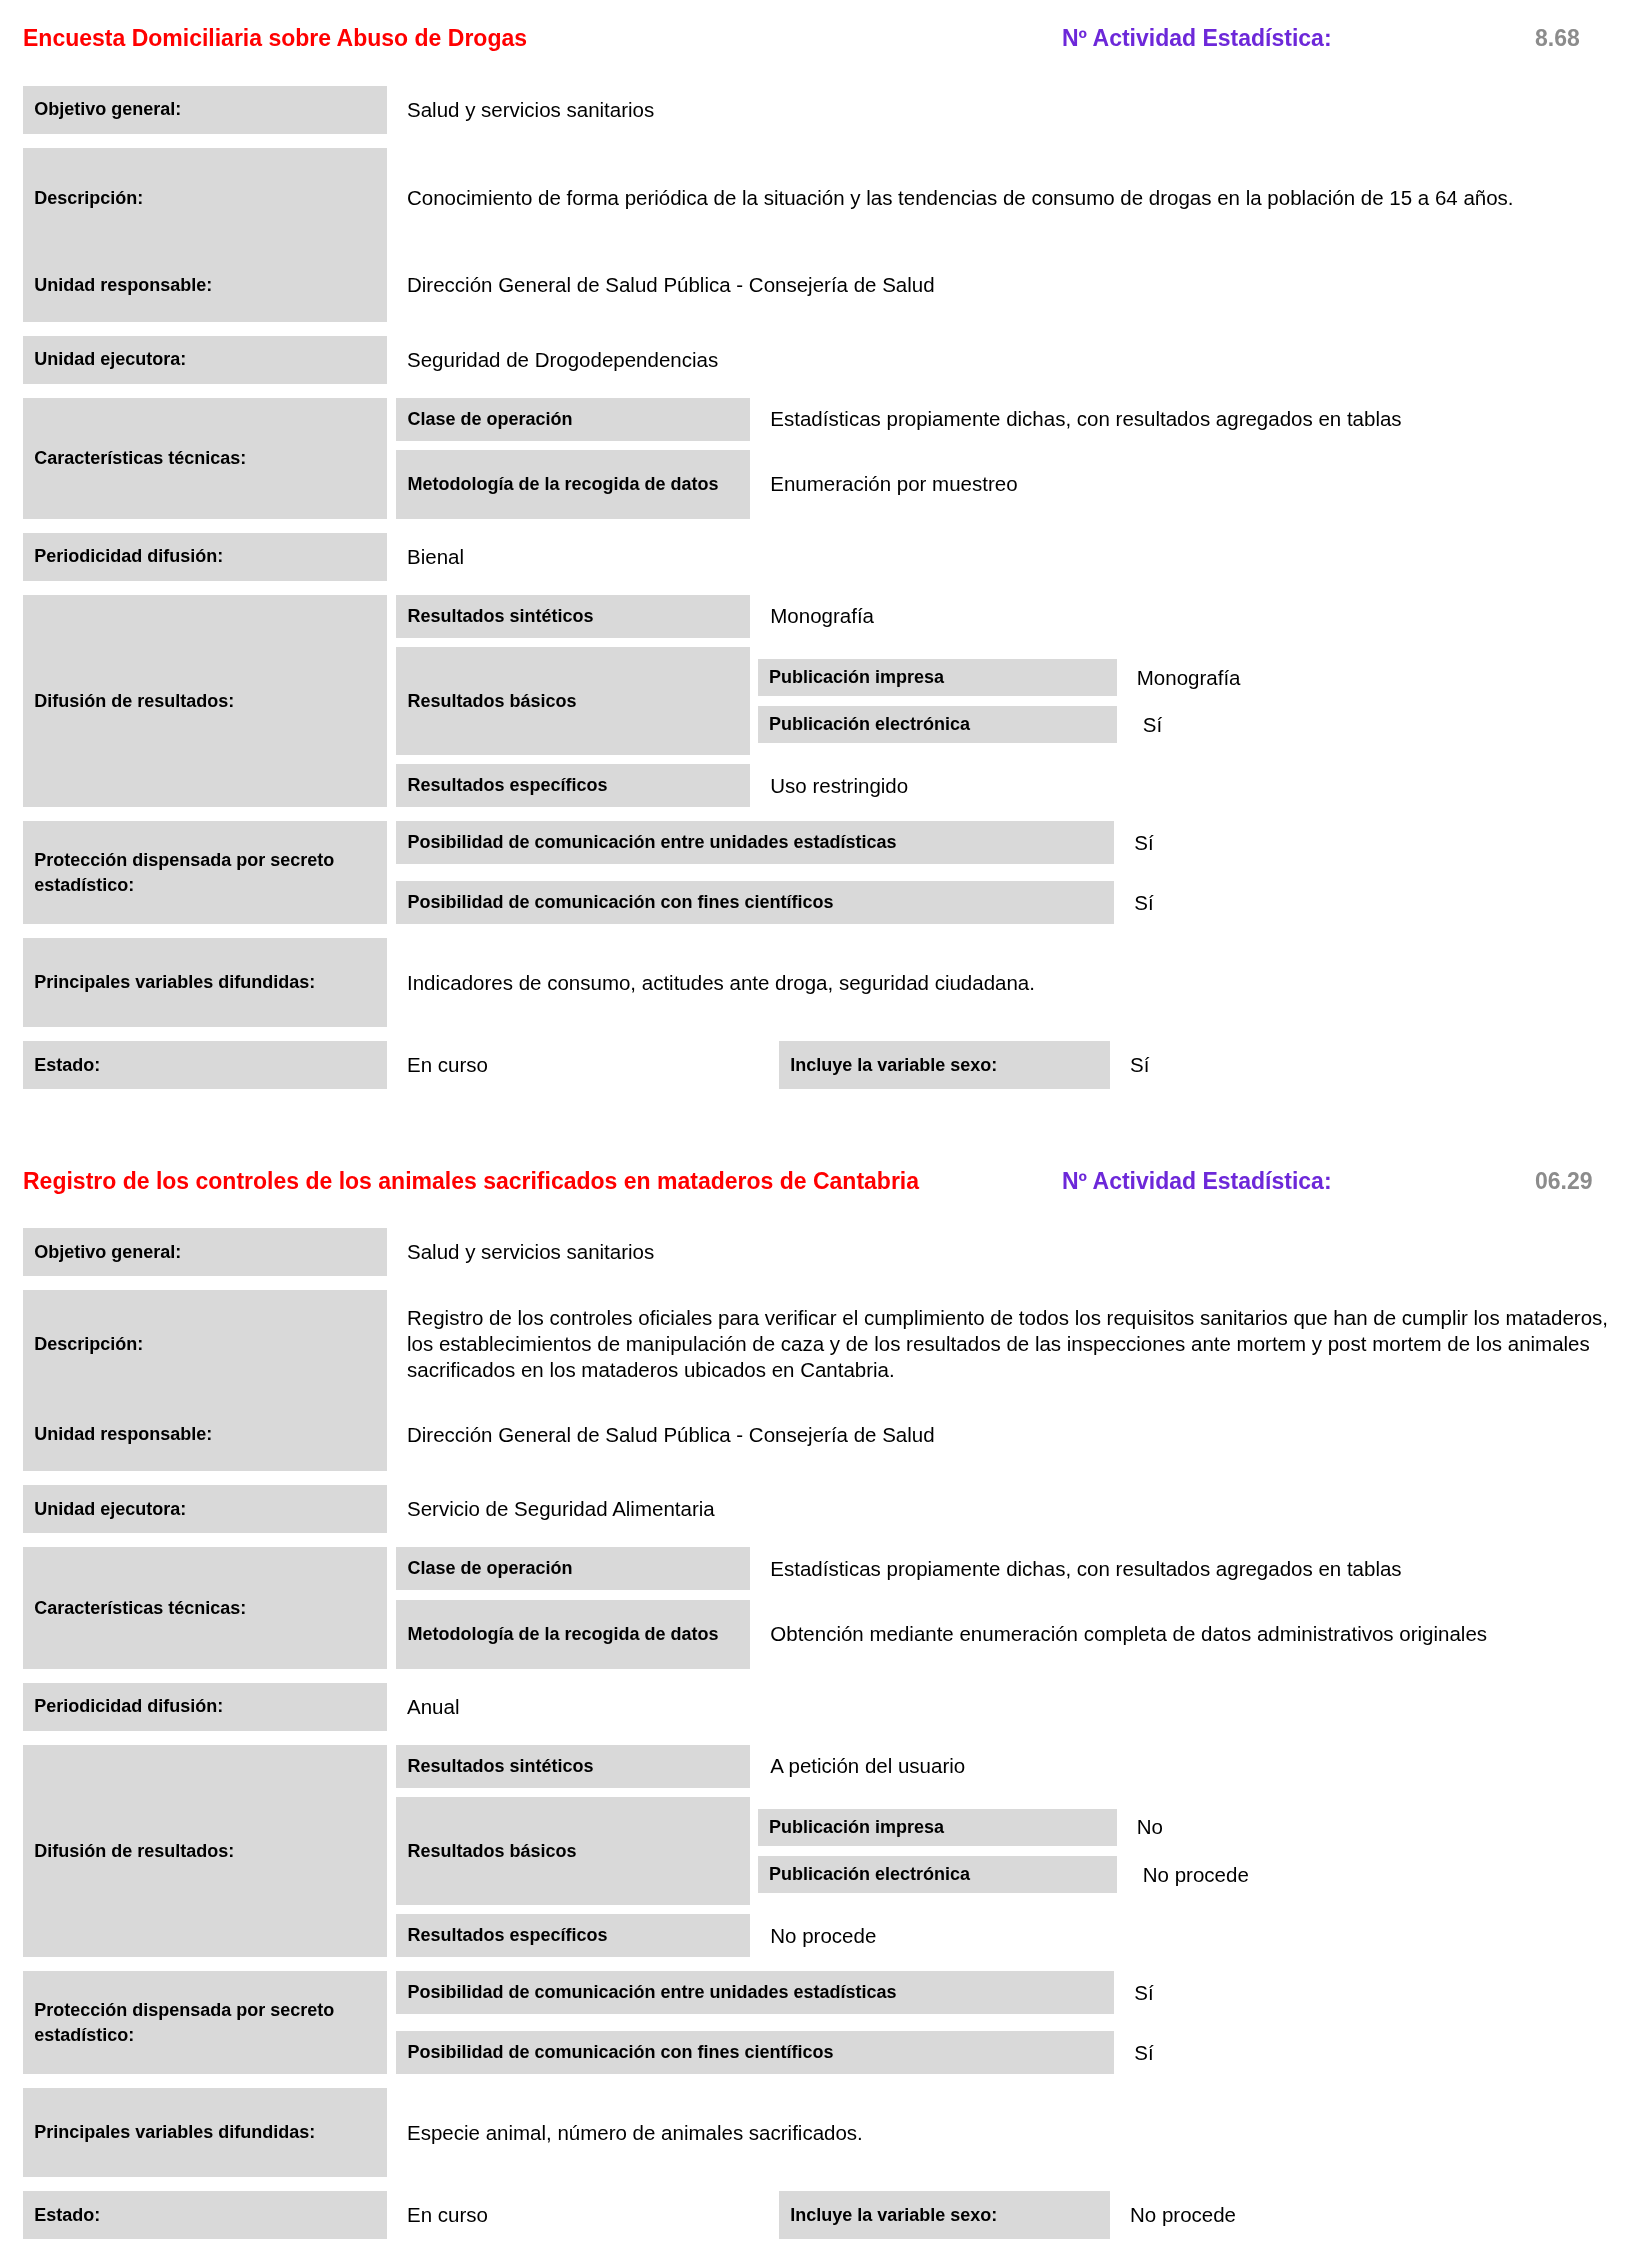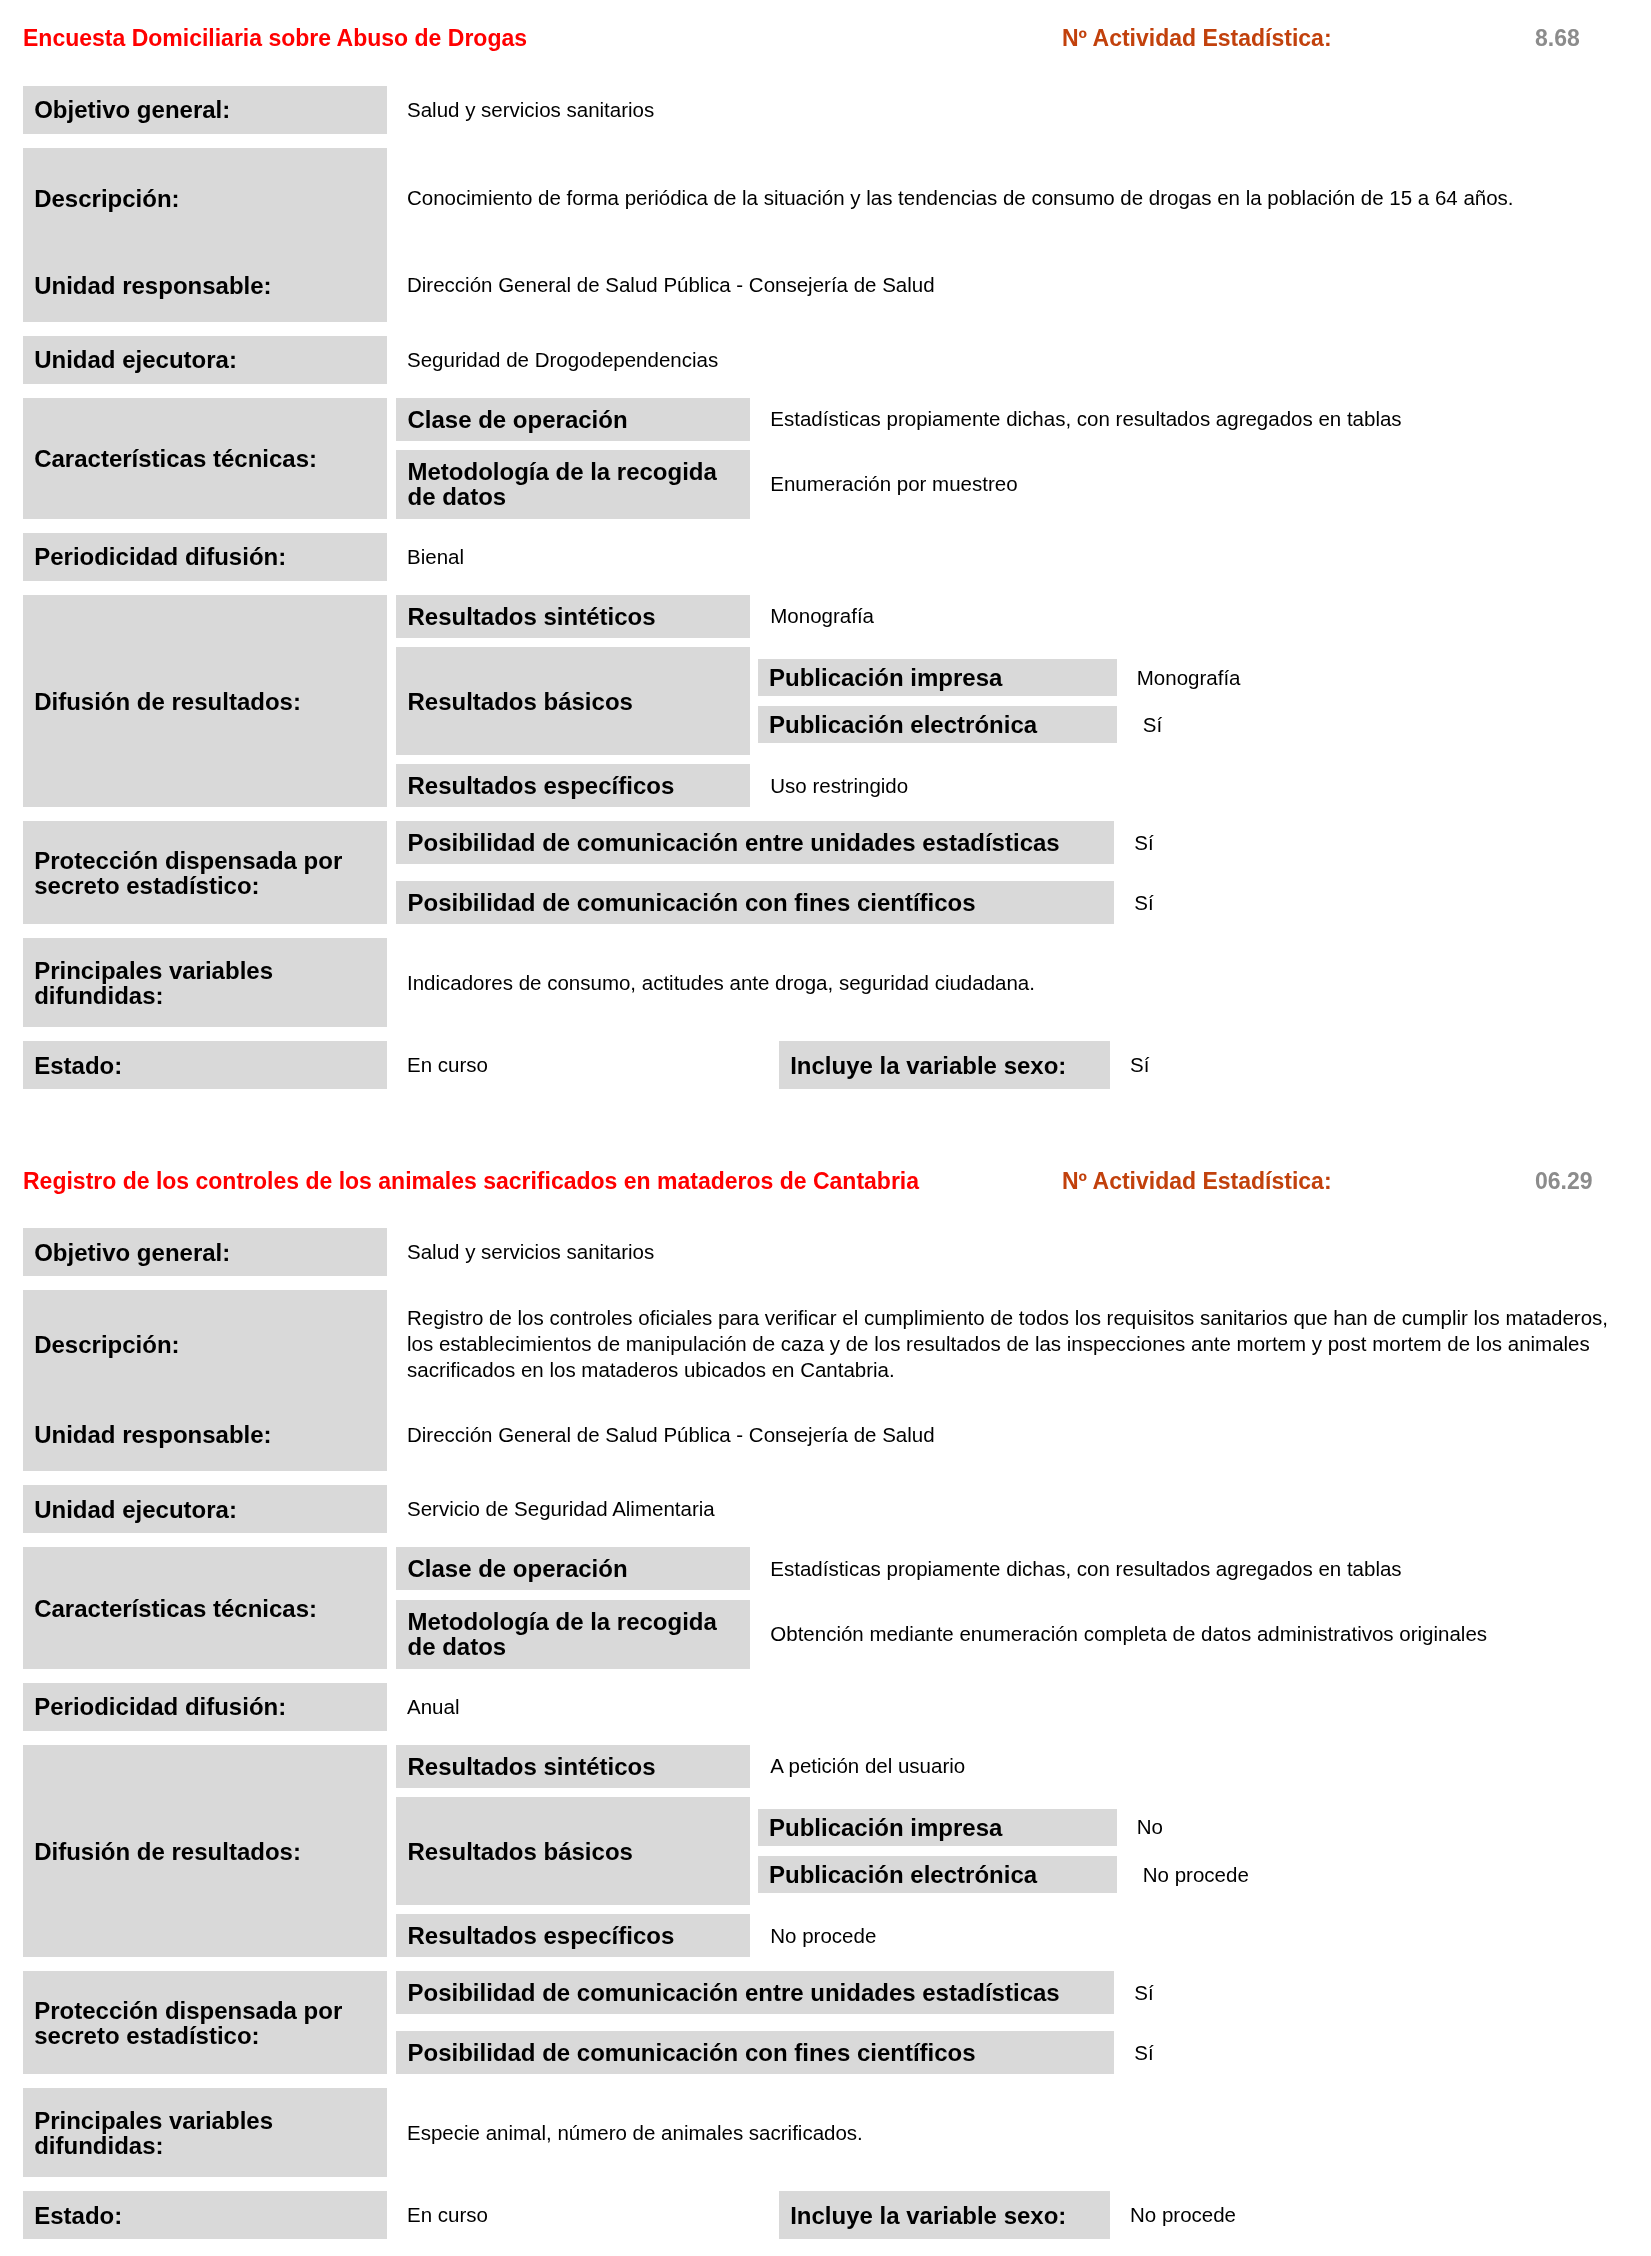--- a/index.html
+++ b/index.html
@@ -4,32 +4,32 @@
 <style>
   * { box-sizing: border-box; }
   html, body { margin: 0; padding: 0; background: #ffffff; }
   body { font-family: "Liberation Sans", "DejaVu Sans", sans-serif; color: #000; }
   .page { width: 1652px; min-height: 2257px; padding: 17px 23px 56px 23px; background: #fff; }
 
   .activity + .activity { margin-top: 76px; }
 
   .sec-header { position: relative; height: 35px; margin: 5.6px 0 28px 0; }
   .sec-title { position: absolute; left: 0; top: 1.9px; margin: 0; font-size: 23px; line-height: 28px; color: #ff0000; font-weight: bold; }
-  .act-label { position: absolute; left: 1039px; top: 1.9px; font-size: 23px; line-height: 28px; font-weight: bold; color: #c2410c; }
+  .act-label { position: absolute; left: 1039px; top: 1.9px; font-size: 23px; line-height: 28px; font-weight: bold; color: #6d28d9; }
   .act-num { position: absolute; left: 1512px; top: 1.9px; font-size: 23px; line-height: 28px; color: #8c8c8c; font-weight: bold; }
 
   .tbl { display: flex; flex-direction: column; }
 
   .row, .grp, .srow { display: flex; align-items: stretch; }
   .row, .grp, .merged { margin-bottom: 14px; }
   .merged { display: flex; flex-direction: column; }
   .merged .row { margin-bottom: 0; }
   .tbl > :last-child { margin-bottom: 0; }
 
-  .lab { background: #d9d9d9; font-weight: bold; font-size: 24px; line-height: 25px;
+  .lab { background: #d9d9d9; font-weight: bold; font-size: 18px; line-height: 25px;
          display: flex; align-items: center; padding-left: 11.2px; padding-right: 7.5px; }
   .lab.main { width: 364px; flex: 0 0 364px; }
   .val { font-size: 20.5px; line-height: 26px; display: flex; align-items: center; padding-left: 20px; flex: 1; }
 
   .h50 { min-height: 48px; }
   .h75 { min-height: 73px; }
   .desc { min-height: 101px; }
   .desc .val { padding-top: 15px; padding-bottom: 15px; padding-right: 18.6px; }
 
   .subcol { display: flex; flex-direction: column; flex: 1; margin-left: 9.3px; }

